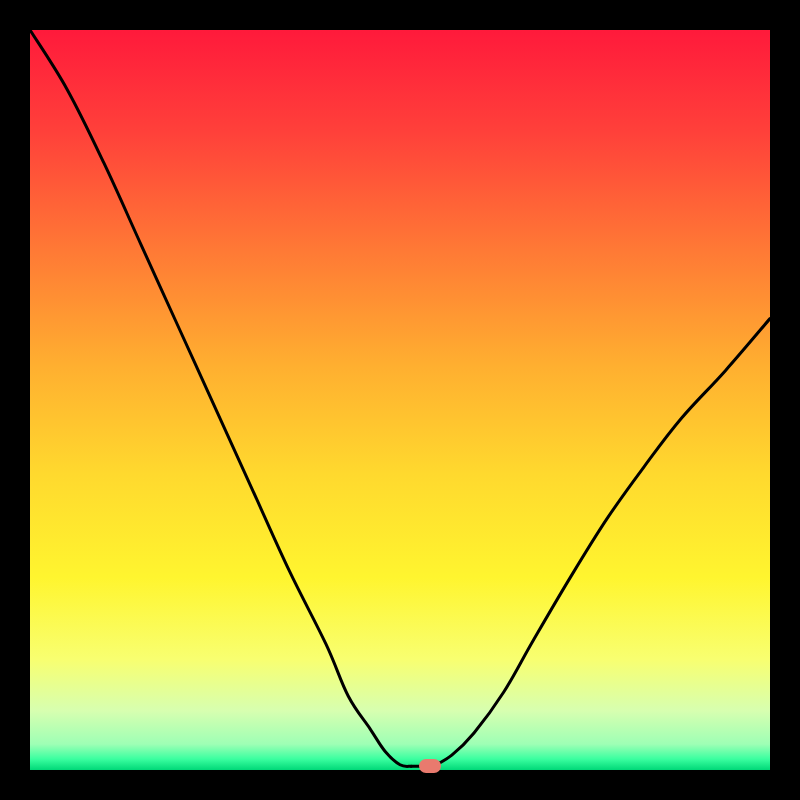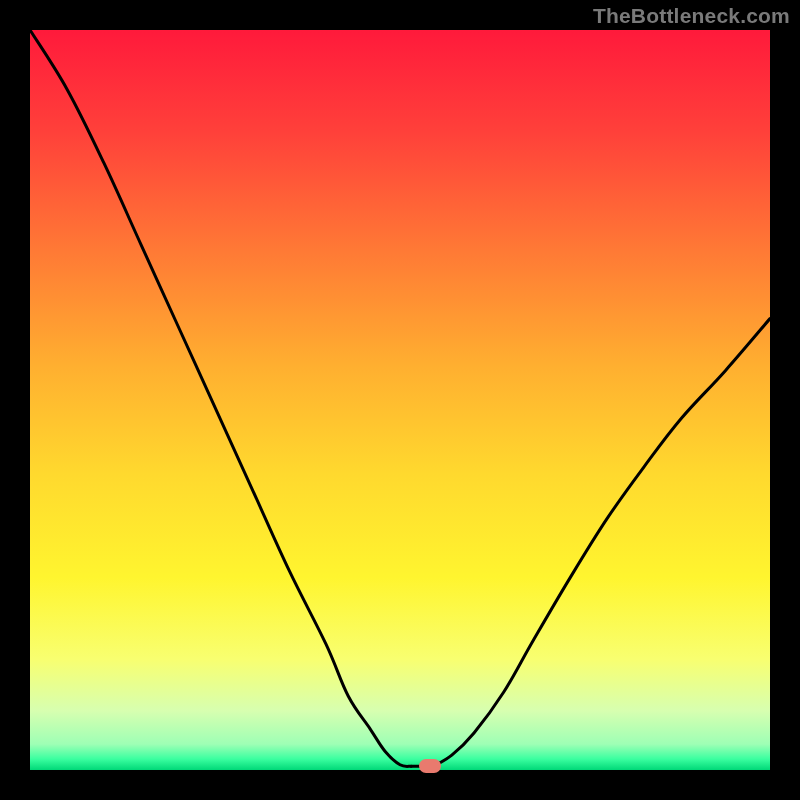--- a/index.html
+++ b/index.html
@@ -40,21 +40,20 @@
     border-radius: 7px;
     background: #e97a6e;
     transform: translate(-50%, -50%);
   }
 </style>
 </head>
 <body>
 
 <div class="frame">
 
-  <div class="attribution">TheBottleneck.com</div>
 
   <div class="plot">
     <svg id="plot-svg" width="740" height="740" viewBox="0 0 740 740">
       <defs>
         <linearGradient id="bg-grad" x1="0" y1="0" x2="0" y2="1">
             <stop offset="0%" stop-color="#ff1a3b"></stop>
             <stop offset="14.000000000000002%" stop-color="#ff413a"></stop>
             <stop offset="30%" stop-color="#ff7a35"></stop>
             <stop offset="45%" stop-color="#ffae30"></stop>
             <stop offset="60%" stop-color="#ffd92e"></stop>

